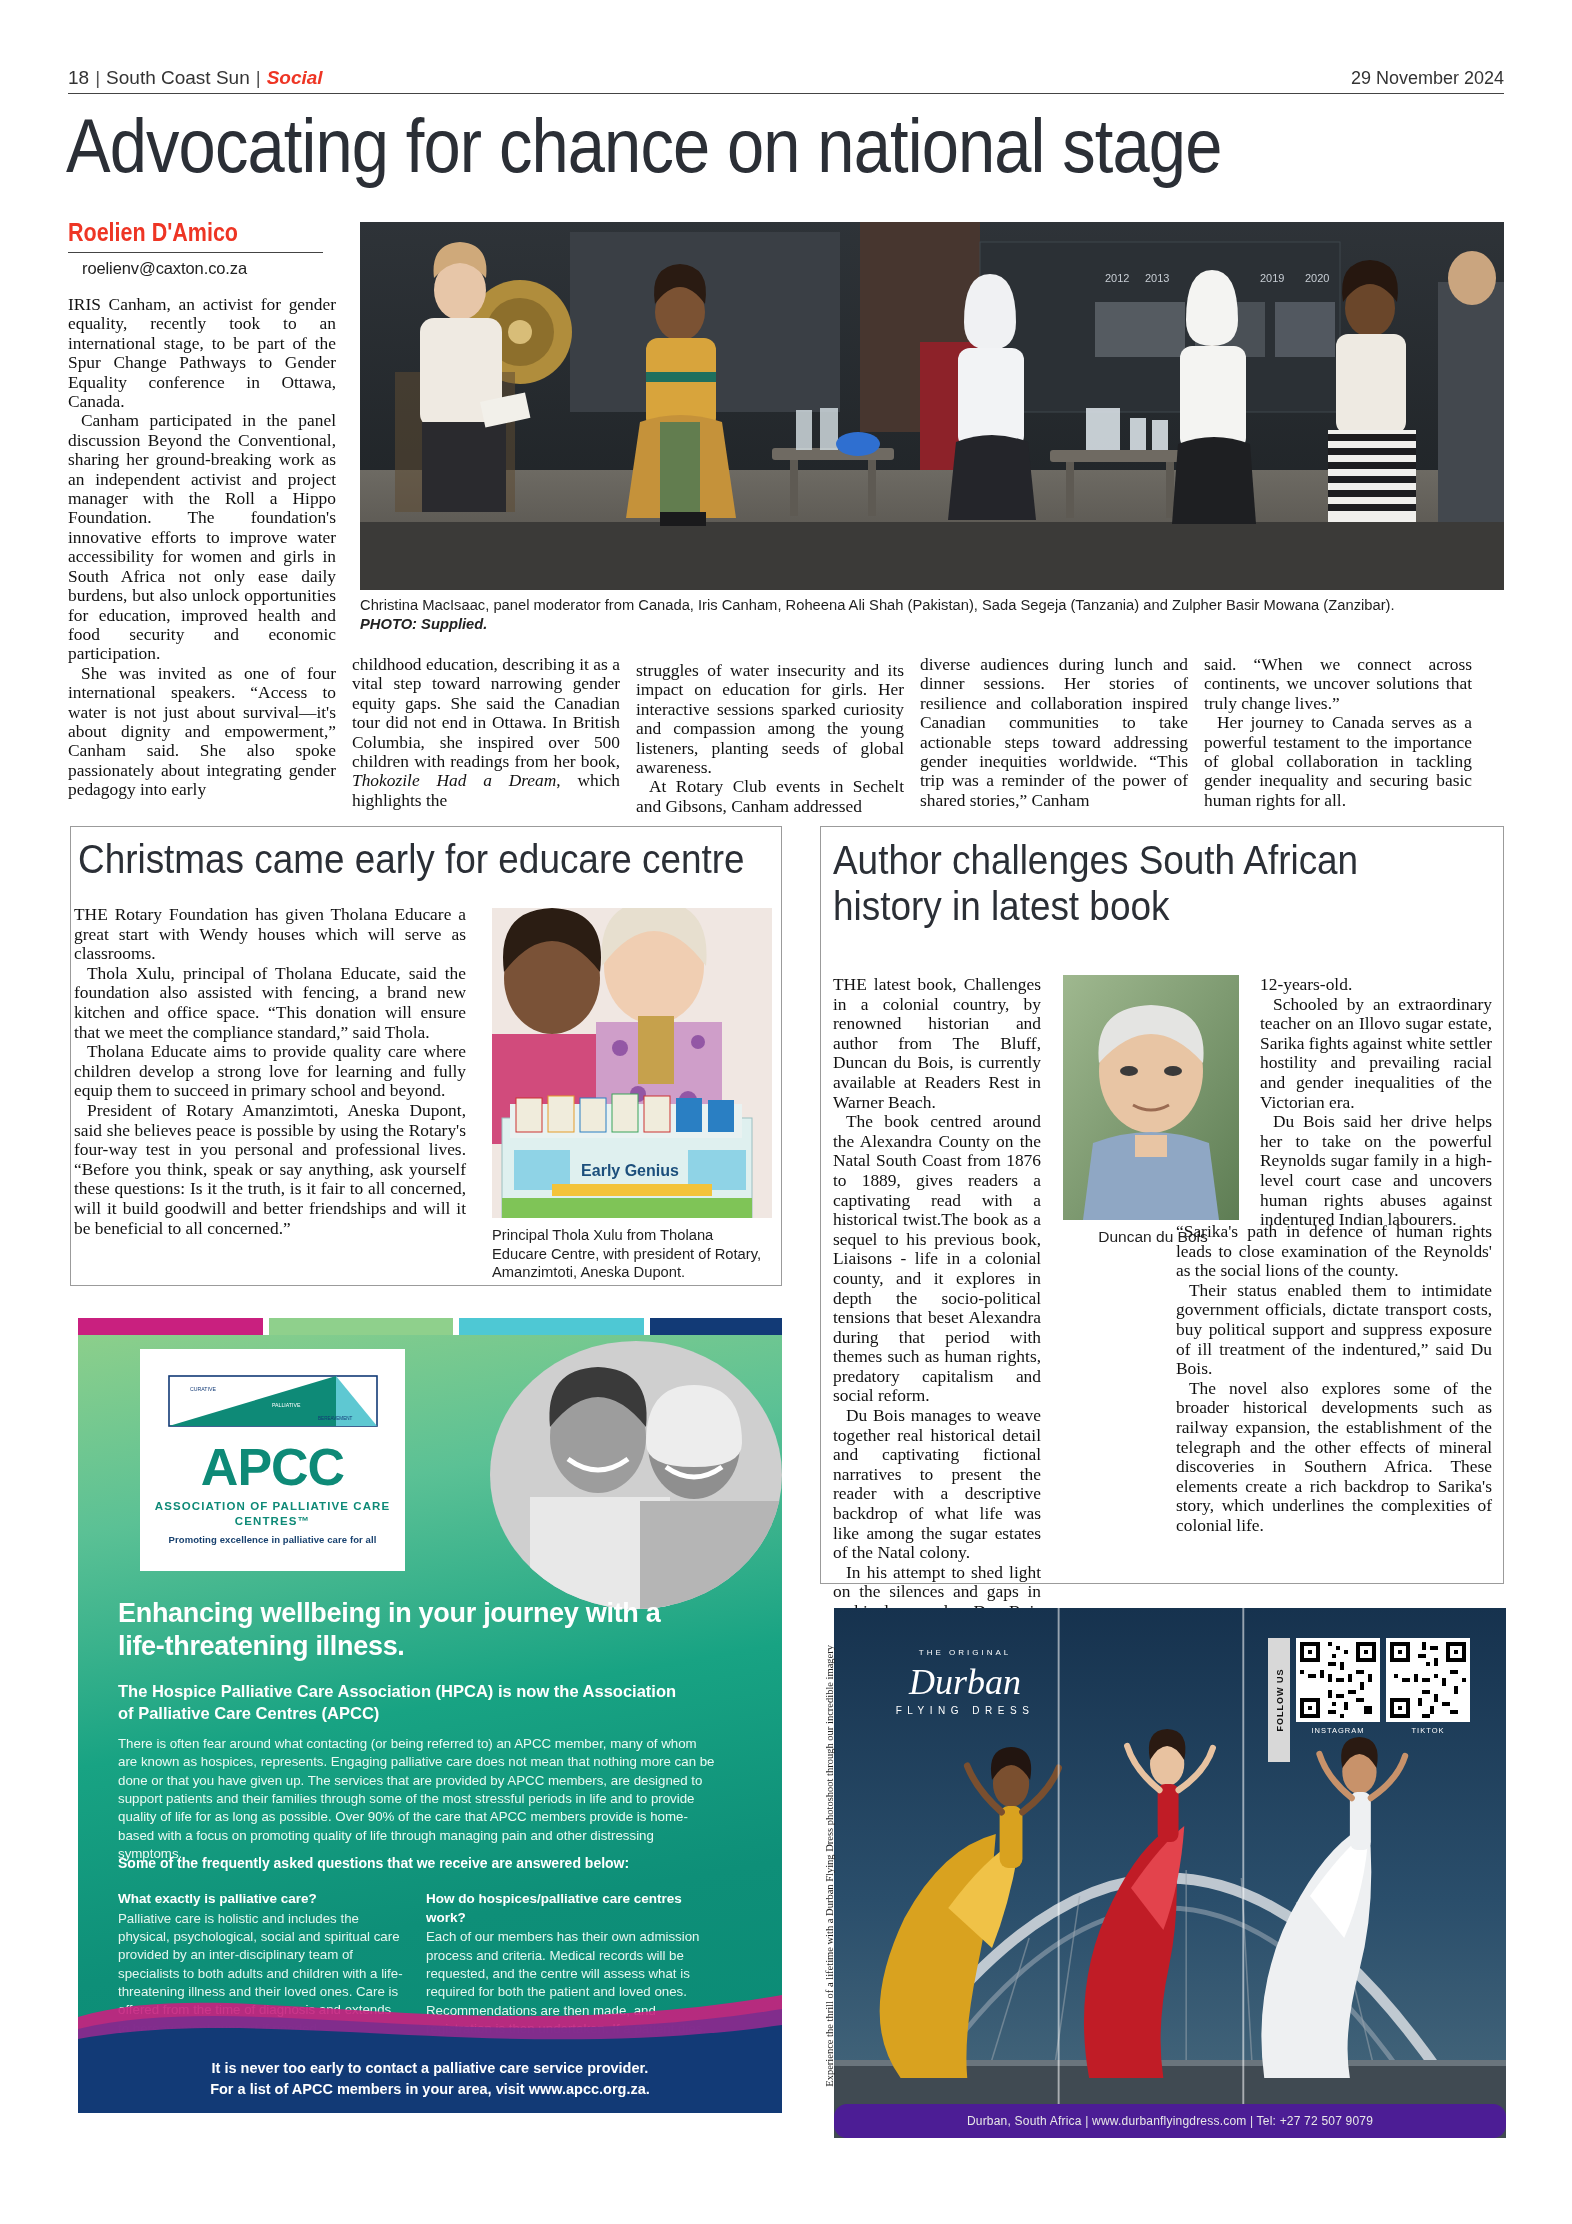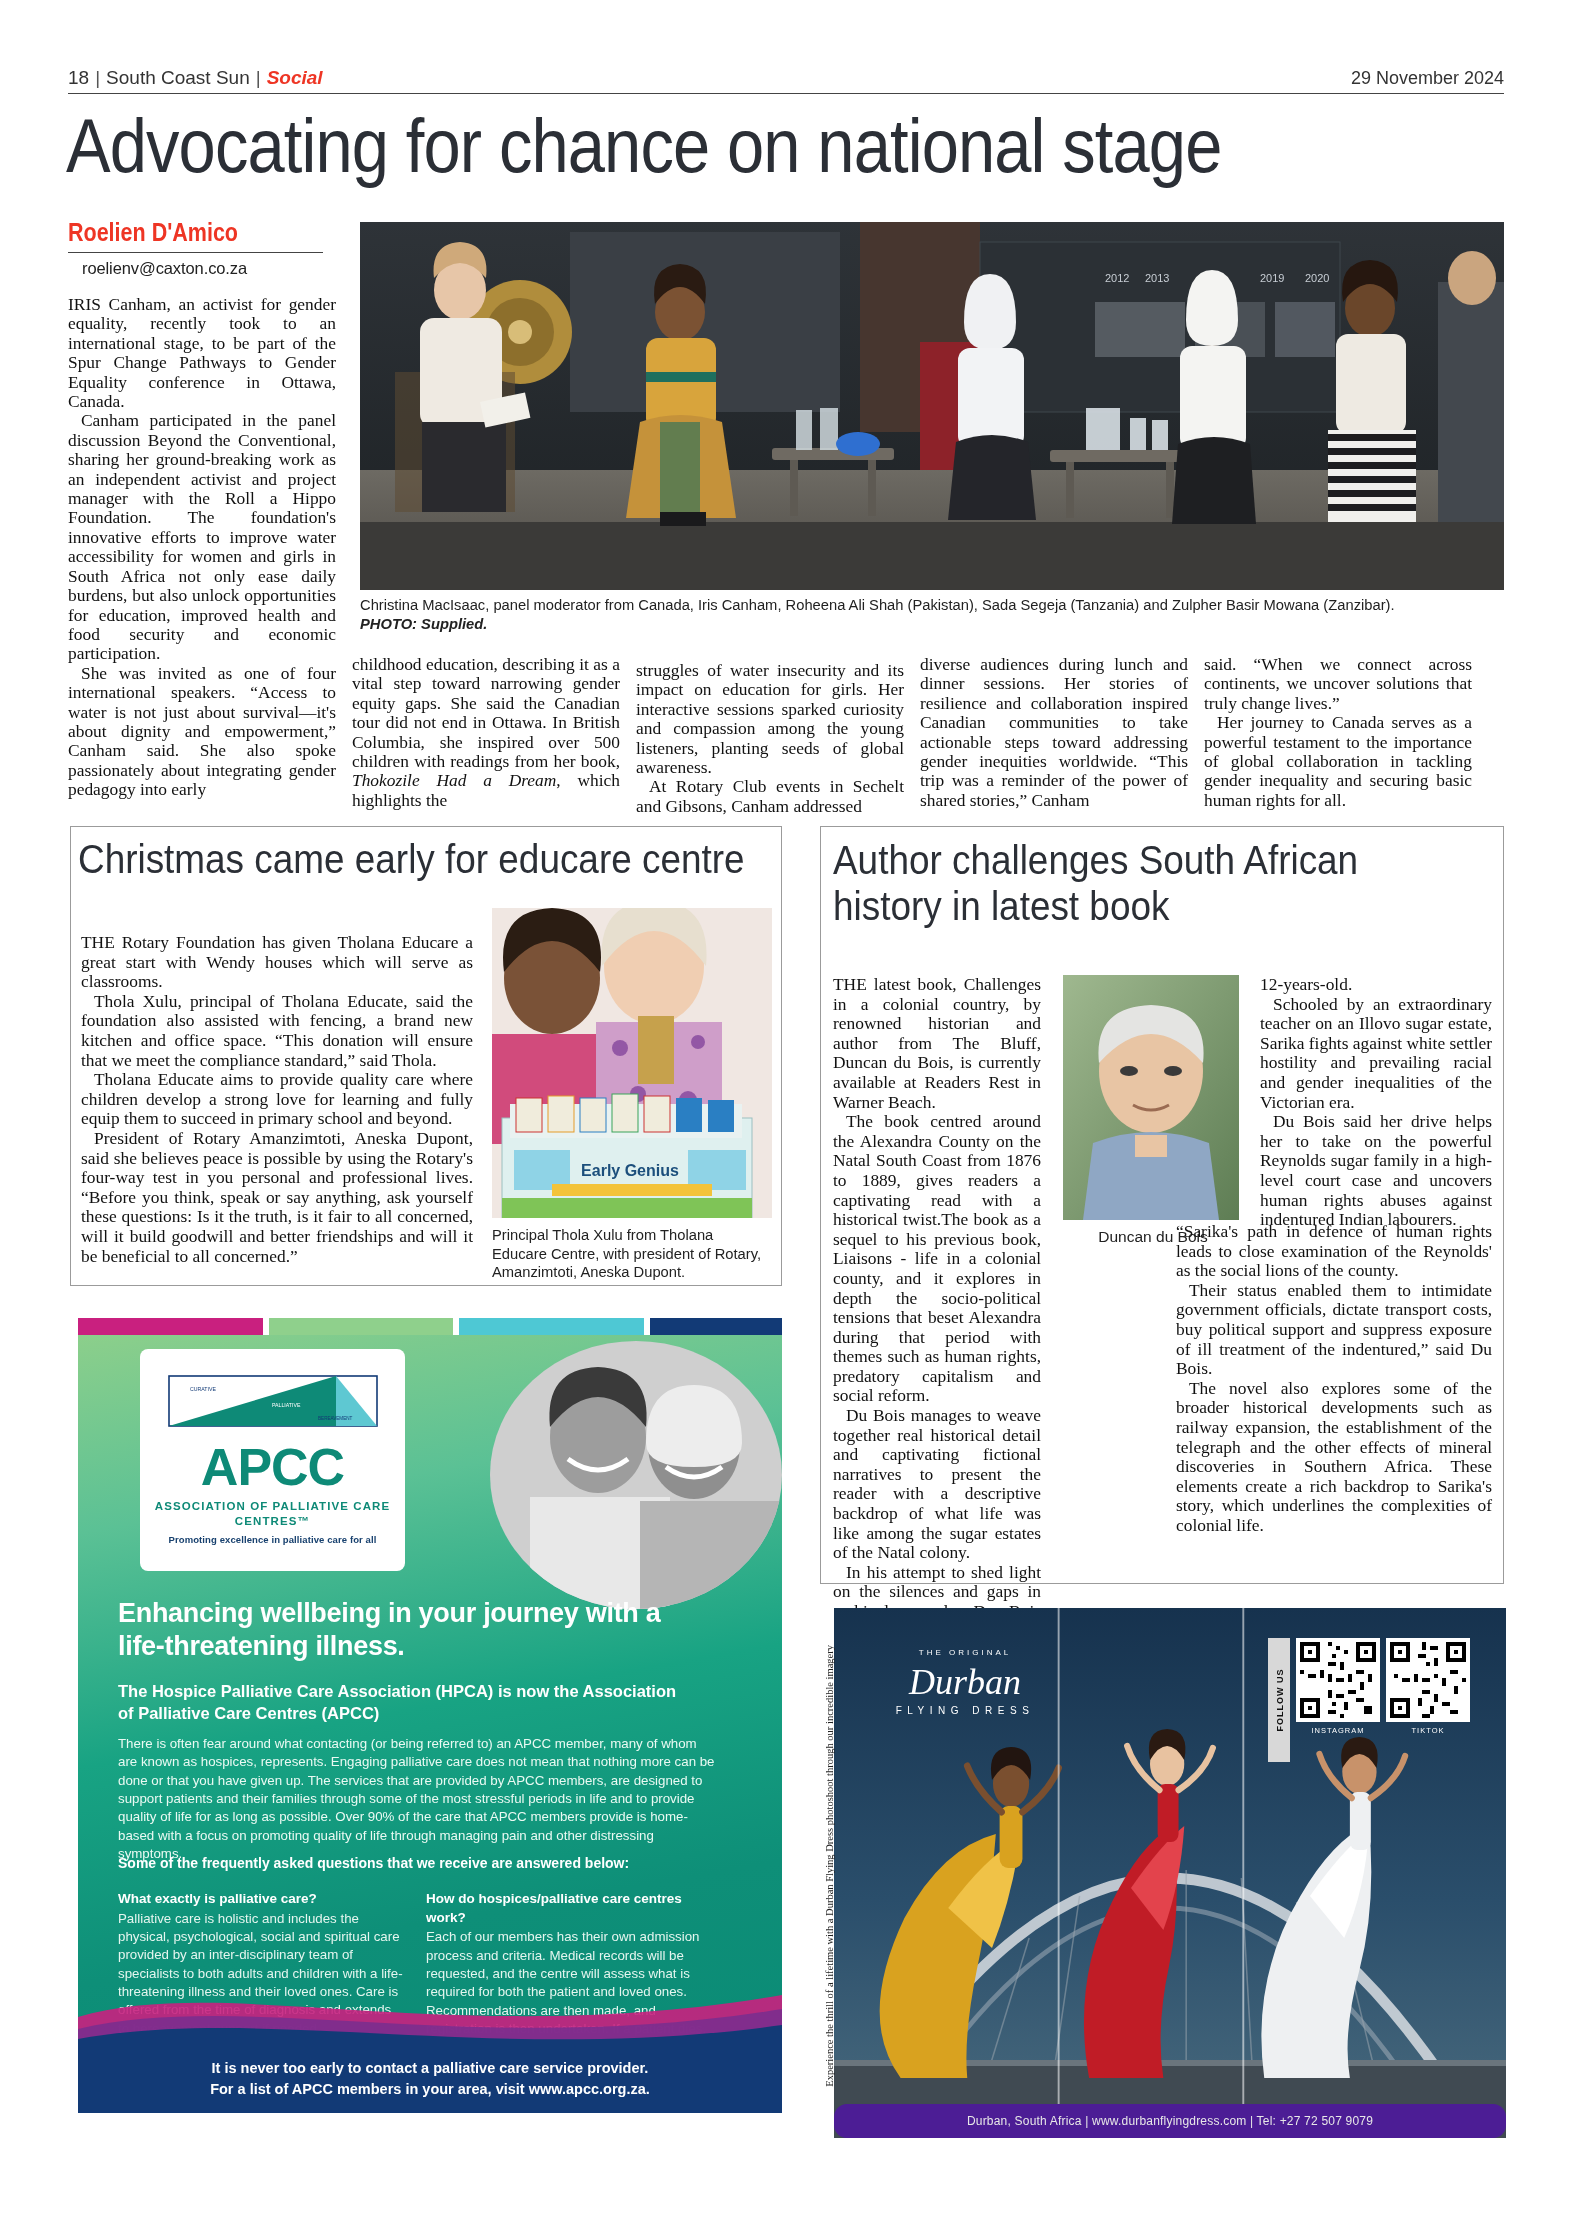--- a/index.html
+++ b/index.html
@@ -106,21 +106,21 @@
   }
 
   
   .s2-col {
     position:absolute;
     font-family:"Liberation Serif", serif;
     font-size:17.4px; line-height:19.6px; text-align:justify; color:#111;
   }
   .s2-col p { margin:0; }
   .s2-col p + p { text-indent:13px; }
-  #s2c1 { left:81px; top:905px; width:392px;margin-top:28px; }
+  #s2c1 { left:74px; top:905px; width:392px; }
   .photo-educare {
     position:absolute; left:492px; top:908px; width:280px; height:310px;
     overflow:hidden; background:#ddd;
   }
   .caption-educare {
     position:absolute; left:492px; top:1226px; width:288px;
     font-family:"Liberation Sans Narrow","Liberation Sans", sans-serif;
     font-size:15.5px; line-height:18.5px; color:#222;
     transform:scaleX(0.95); transform-origin:left top;
   }
@@ -163,21 +163,21 @@
   }
   .apcc-bars { display:flex; height:17px; width:100%; }
   .apcc-bars div { height:100%; }
   .apcc-body {
     position:relative; width:100%; height:778px;
     background:linear-gradient(170deg,#8ccf8b 0%,#5bc195 22%,#18a383 48%,#0e8f78 72%,#0a8a75 100%);
   }
   .apcc-logo-card {
     position:absolute; left:62px; top:14px; width:265px; height:222px;
     background:#fff; display:flex; flex-direction:column;
-    align-items:center; justify-content:center; padding:10px;border-radius:8px;
+    align-items:center; justify-content:center; padding:10px;
   }
   .apcc-tri { width:210px; height:52px; position:relative; margin-bottom:14px; }
   .apcc-tri svg { width:100%; height:100%; }
   .apcc-word {
     font-family:"Liberation Sans", sans-serif;
     font-weight:bold; font-size:52px; letter-spacing:-1px; color:#0e8a77;
     line-height:1; margin-bottom:6px;
   }
   .apcc-sub1 {
     font-size:11.5px; font-weight:bold; letter-spacing:1.1px;

